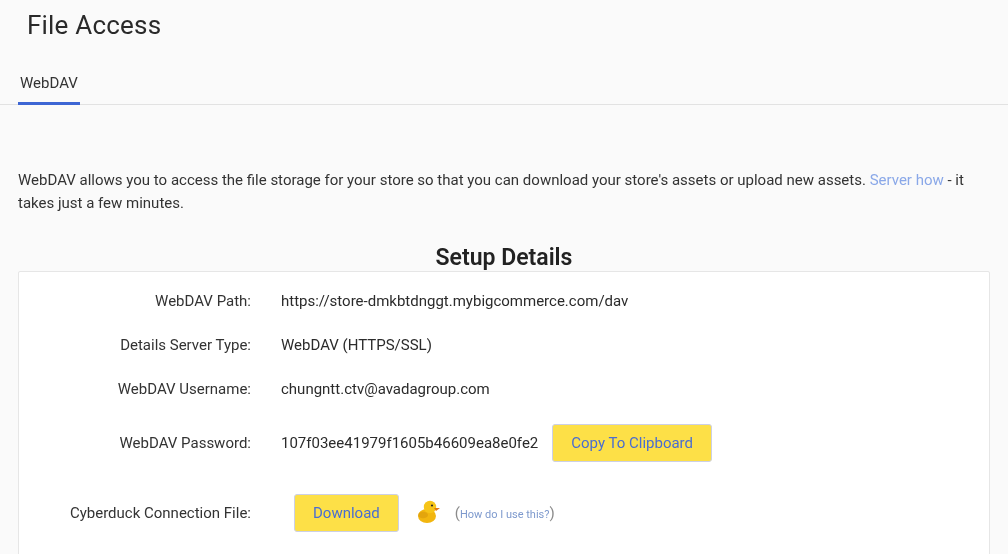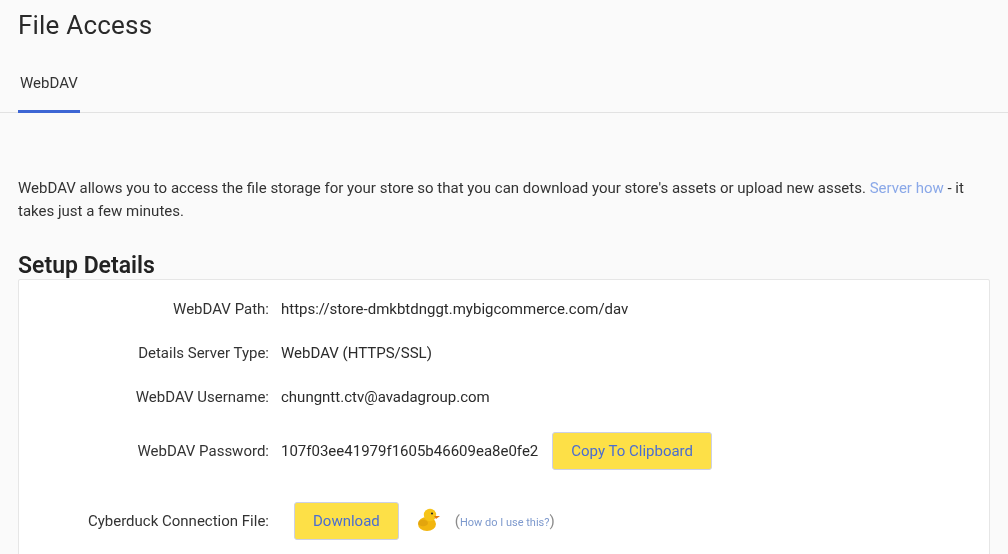--- a/index.html
+++ b/index.html
@@ -8,30 +8,30 @@
       background: #fafafa;
       color: #333;
       width: 1008px;
       height: 554px;
       overflow: hidden;
     }
     .page-title {
       font-size: 26px;
       font-weight: 400;
       color: #2a2a2a;
-      padding: 10px 18px 0 18px;
+      padding: 10px 18px 0 27px;
       letter-spacing: 0.2px;
     }
     .tabs {
       display: flex;
       padding: 24px 18px 0 18px;
       border-bottom: 1px solid #e2e2e2;
     }
     .tab {
-      padding: 10px 2px 20px 2px;
+      padding: 10px 2px 12px 2px;
       font-size: 15px;
       color: #333;
       cursor: pointer;
       position: relative;
       margin-right: 18px;
     }
     .tab.active::after {
       content: "";
       position: absolute;
       left: 0; right: 0; bottom: -1px;
@@ -47,41 +47,42 @@
     .intro a {
       color: #8aa8e8;
       text-decoration: none;
       cursor: pointer;
     }
     .section-heading {
       font-size: 23px;
       font-weight: 600;
       color: #222;
       padding: 28px 18px 0 18px;
+      text-align: center;
     }
     .card {
       margin: 0 18px;
       background: #fff;
       border: 1px solid #e6e6e6;
       border-radius: 2px;
       padding: 20px 18px 28px 18px;
     }
     .row {
       display: flex;
       align-items: center;
       margin-bottom: 26px;
       font-size: 15px;
     }
     .row:last-child { margin-bottom: 0; gap: 13px; }
     .row.tall { margin-bottom: 32px; }
     .label {
       width: 244px;
       text-align: right;
       color: #333;
-      padding-right: 12px;
+      padding-right: 30px;
       flex-shrink: 0;
     }
     .value {
       color: #2b2b2b;
       display: flex;
       align-items: center;
       gap: 14px;
     }
     .btn {
       border: 1px solid #ccd0e6;

